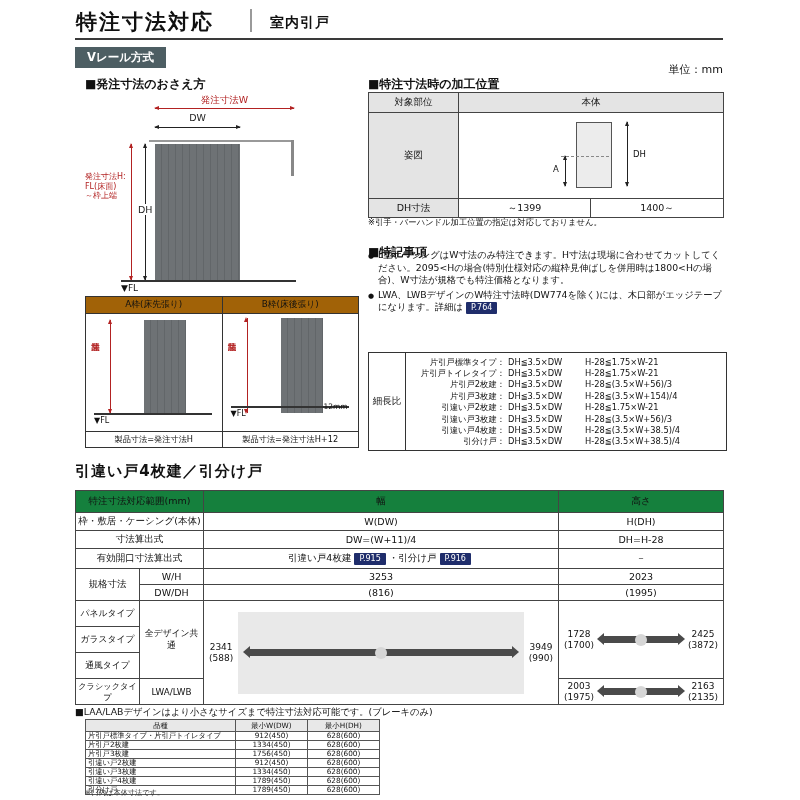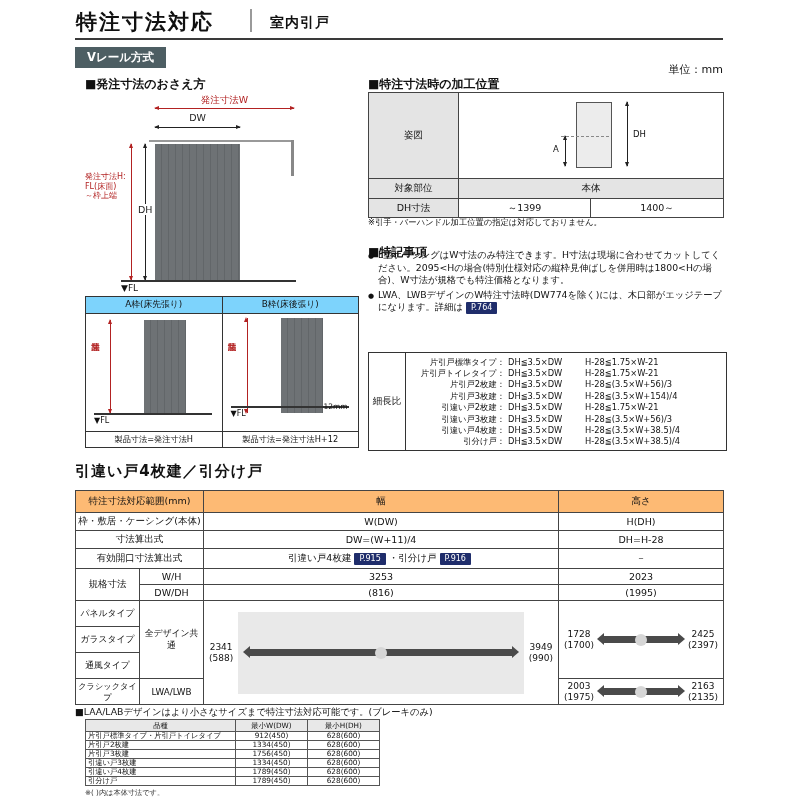--- a/index.html
+++ b/index.html
@@ -31,37 +31,37 @@
   .mach-note{left:368px;top:217px;font-size:8.3px;}
   
   .notes{left:368px;top:249px;width:358px;font-size:9.3px;line-height:12.5px;margin:0;padding:0;list-style:none;}
   .notes li{position:relative;padding-left:10px;margin-bottom:2px;}
   .notes li::before{content:"●";position:absolute;left:0;top:1px;font-size:7px;}
   .pbadge{display:inline-block;background:#1f2d6b;color:#fff;font-size:8px;padding:1px 5px;margin:0 3px;border-radius:1px;line-height:10px;}
   
   .frames{left:85px;top:296px;width:272px;height:150px;border:1.5px solid #333;display:flex;}
   .panel{width:50%;display:flex;flex-direction:column;}
   .panel.first{border-right:1px solid #333;}
-  .p-head{height:16px;background:#7dd3fc;border-bottom:1px solid #333;font-size:8.8px;display:flex;align-items:center;justify-content:center;}
+  .p-head{height:16px;background:#a16207;border-bottom:1px solid #333;font-size:8.8px;display:flex;align-items:center;justify-content:center;}
   .p-body{flex:1;position:relative;}
   .p-foot{height:15px;border-top:1px solid #333;font-size:8.2px;display:flex;align-items:center;justify-content:center;}
   .vtext{writing-mode:vertical-rl;font-size:8.5px;}
   
   .slender{left:368px;top:352px;width:357px;height:97px;border:1.5px solid #333;display:flex;}
   .sl-label{width:36px;border-right:1px solid #333;display:flex;align-items:center;justify-content:center;font-size:9.5px;}
   .sl-rows{flex:1;display:flex;flex-direction:column;justify-content:space-around;padding:3px 2px;}
   .sl-row{display:flex;font-size:8.3px;line-height:10px;white-space:nowrap;}
   .sl-name{width:97px;text-align:right;}
   .sl-c1{width:74px;padding-left:3px;}
   .sl-c2{flex:1;padding-left:3px;}
   
   .sec2-title{left:75px;top:462px;font-size:15px;font-weight:bold;letter-spacing:1px;}
   .main-table{left:75px;top:490px;width:648px;border-collapse:collapse;table-layout:fixed;font-size:9.5px;}
   .main-table td{border:1px solid #444;text-align:center;vertical-align:middle;padding:1px 2px;overflow:hidden;}
-  .main-table tr.hd td{background:#fdba74;margin-left:10px;}
+  .main-table tr.hd td{background:#15803d;margin-left:10px;}
   .bar-flex{display:flex;align-items:center;padding:0 3px;}
   .num{font-size:9px;line-height:10.5px;text-align:center;white-space:nowrap;}
   .bar{position:relative;height:7px;background:#4a4a4a;flex:1;}
   .bar::before{content:"";position:absolute;left:-7px;top:-3px;border-top:6.5px solid transparent;border-bottom:6.5px solid transparent;border-right:7px solid #4a4a4a;}
   .bar::after{content:"";position:absolute;right:-7px;top:-3px;border-top:6.5px solid transparent;border-bottom:6.5px solid transparent;border-left:7px solid #4a4a4a;}
   .dot{position:absolute;left:50%;top:50%;transform:translate(-50%,-50%);width:12px;height:12px;background:#d6d6d6;border-radius:50%;}
   .bar-box{flex:1;height:82px;background:#e9e9e9;margin:0 5px;display:flex;align-items:center;padding:0 12px;}
   .bar-plain{flex:1;display:flex;align-items:center;margin:0 10px;}
   
   .h-mini{left:75px;top:706px;font-size:9.3px;}
@@ -106,36 +106,36 @@
 
 <div class="abs unit">単位：mm</div>
 <div class="abs sec-h" style="left:368px;top:76px;">■特注寸法時の加工位置</div>
 <table class="abs mach">
   <colgroup>
       <col style="width:90px">
       <col style="width:132px">
       <col style="width:133px">
     </colgroup>
   <tbody>
-      <tr style="height:86px;">
+      <tr style="height:20px;">
+    <td class="lab">対象部位</td>
+    <td class="lab" colspan="2">本体</td>
+  </tr>
+  <tr style="height:86px;">
     <td class="lab">姿図</td>
     <td colspan="2">
       <div style="position:relative;height:80px;">
         <div class="abs" style="left:115px;top:6px;width:34px;height:64px;border:1px solid #555;background:#ececec;"></div>
         <div class="dim-v blk" style="left:166px;top:6px;height:64px;"></div>
         <div class="abs" style="left:172px;top:33px;font-size:8.5px;">DH</div>
         <div class="dashed" style="left:100px;top:40px;width:48px;"></div>
         <div class="dim-v blk" style="left:104px;top:40px;height:30px;"></div>
         <div class="abs" style="left:92px;top:48px;font-size:8.5px;">A</div>
       </div>
     </td>
-  </tr>
-  <tr style="height:20px;">
-    <td class="lab">対象部位</td>
-    <td class="lab" colspan="2">本体</td>
   </tr>
   <tr style="height:19px;">
     <td class="lab">DH寸法</td>
     <td>～1399</td>
     <td>1400～</td>
   </tr>
 </tbody>
   </table>
 <div class="abs mach-note">※引手・バーハンドル加工位置の指定は対応しておりません。</div>
 
@@ -286,21 +286,21 @@
               <div>1728</div>
               <div>(1700)</div>
             </div>
         <div class="bar-plain">
               <div class="bar">
                 <span class="dot"></span>
               </div>
             </div>
         <div class="num">
               <div>2425</div>
-              <div>(2397)</div>
+              <div>(3872)</div>
             </div>
       </div>
     </td>
   </tr>
   <tr style="height:26px;">
         <td style="font-size:8.8px;">ガラスタイプ</td>
       </tr>
   <tr style="height:26px;">
         <td style="font-size:8.8px;">通風タイプ</td>
       </tr>
@@ -350,20 +350,25 @@
         <td class="nm">片引戸2枚建</td>
         <td>1334(450)</td>
         <td>628(600)</td>
       </tr>
   <tr>
         <td class="nm">片引戸3枚建</td>
         <td>1756(450)</td>
         <td>628(600)</td>
       </tr>
   <tr>
+        <td class="nm">引違い戸2枚建</td>
+        <td>912(450)</td>
+        <td>628(600)</td>
+      </tr>
+  <tr>
         <td class="nm">引違い戸3枚建</td>
         <td>1334(450)</td>
         <td>628(600)</td>
       </tr>
   <tr>
         <td class="nm">引違い戸4枚建</td>
         <td>1789(450)</td>
         <td>628(600)</td>
       </tr>
   <tr>

